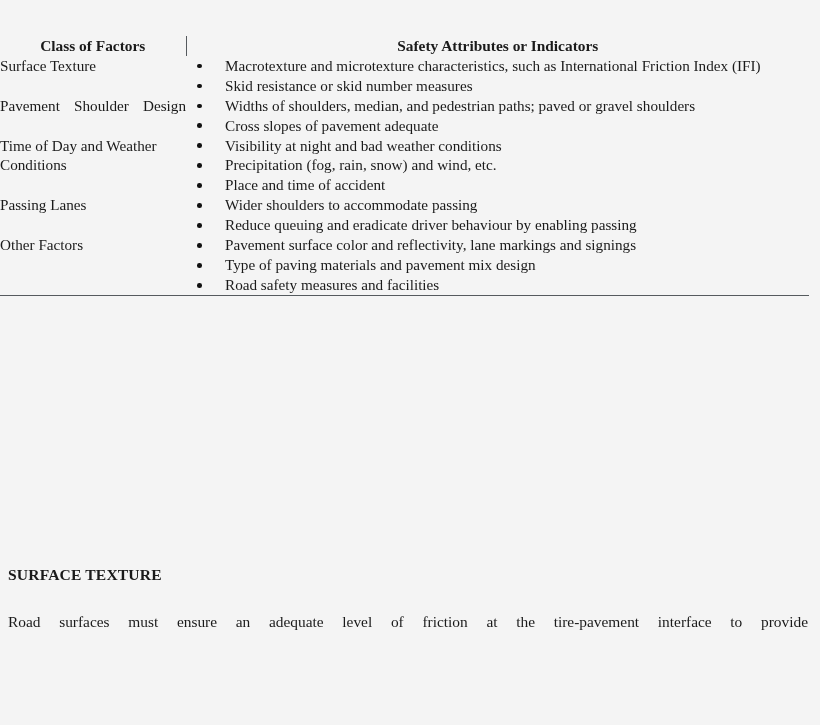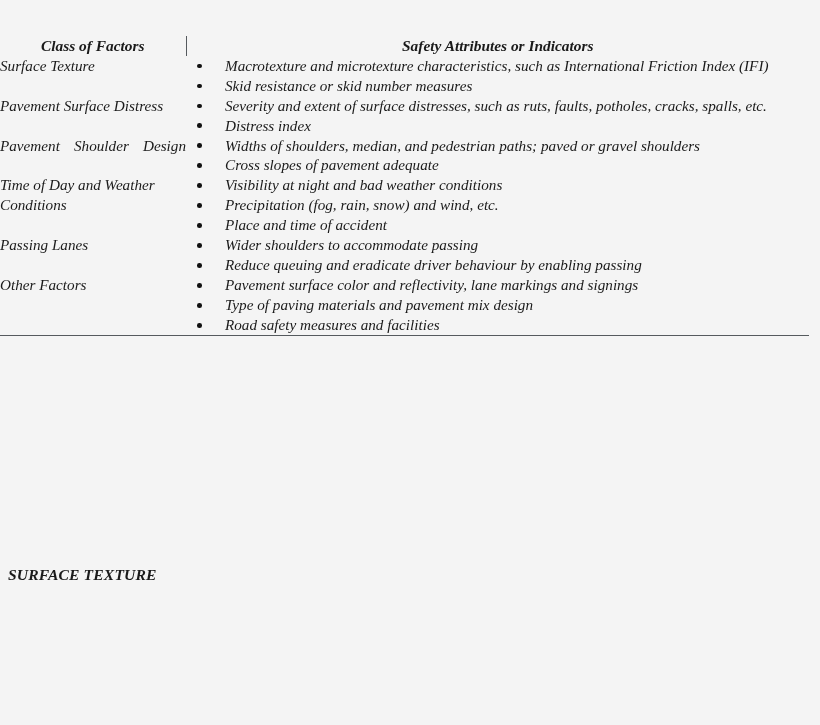--- a/index.html
+++ b/index.html
@@ -16,21 +16,20 @@
     overflow: hidden;
     position: relative;
   }
 
   .page {
     position: relative;
     width: 668px;
     height: 725px;
     box-sizing: border-box;
     padding: 0;
-    font-style: italic;
   }
 
   
   .factors-table {
     position: absolute;
     left: 0px;
     top: 36px;
     width: 809px;
     border-collapse: collapse;
     table-layout: fixed;
@@ -156,29 +155,20 @@
         <tr>
           <td class="row-class-cell">Surface Texture</td>
           <td class="row-attr-cell">
             <ul class="bullets">
               <li><span class="dot"></span><span>Macrotexture and microtexture characteristics,  such as International Friction Index (IFI)</span></li>
               <li><span class="dot"></span><span>Skid resistance or skid number measures</span></li>
             </ul>
           </td>
         </tr>
         <tr>
-          <td class="row-class-cell">Pavement Surface Distress</td>
-          <td class="row-attr-cell">
-            <ul class="bullets">
-              <li><span class="dot"></span><span>Severity and extent of surface distresses, such as ruts, faults, potholes, cracks, spalls, etc.</span></li>
-              <li><span class="dot"></span><span>Distress index</span></li>
-            </ul>
-          </td>
-        </tr>
-        <tr>
           <td class="row-class-cell justify">Pavement Shoulder Design</td>
           <td class="row-attr-cell">
             <ul class="bullets">
               <li class="justify-li"><span class="dot"></span><span>Widths of shoulders, median, and pedestrian paths; paved or gravel shoulders</span></li>
               <li><span class="dot"></span><span>Cross slopes of pavement adequate</span></li>
             </ul>
           </td>
         </tr>
         <tr>
           <td class="row-class-cell">Time of Day and Weather Conditions</td>
@@ -208,15 +198,16 @@
               <li><span class="dot"></span><span>Road safety measures and facilities</span></li>
             </ul>
           </td>
         </tr>
       </tbody>
   </table>
 
   <div class="section-heading">SURFACE TEXTURE</div>
 
   <div class="body-para" id="body-para">
+      <span class="ln">Road surfaces must ensure an adequate level of friction at the tire-pavement interface to provide</span>
     </div>
 
 </div>
 
 </body></html>

